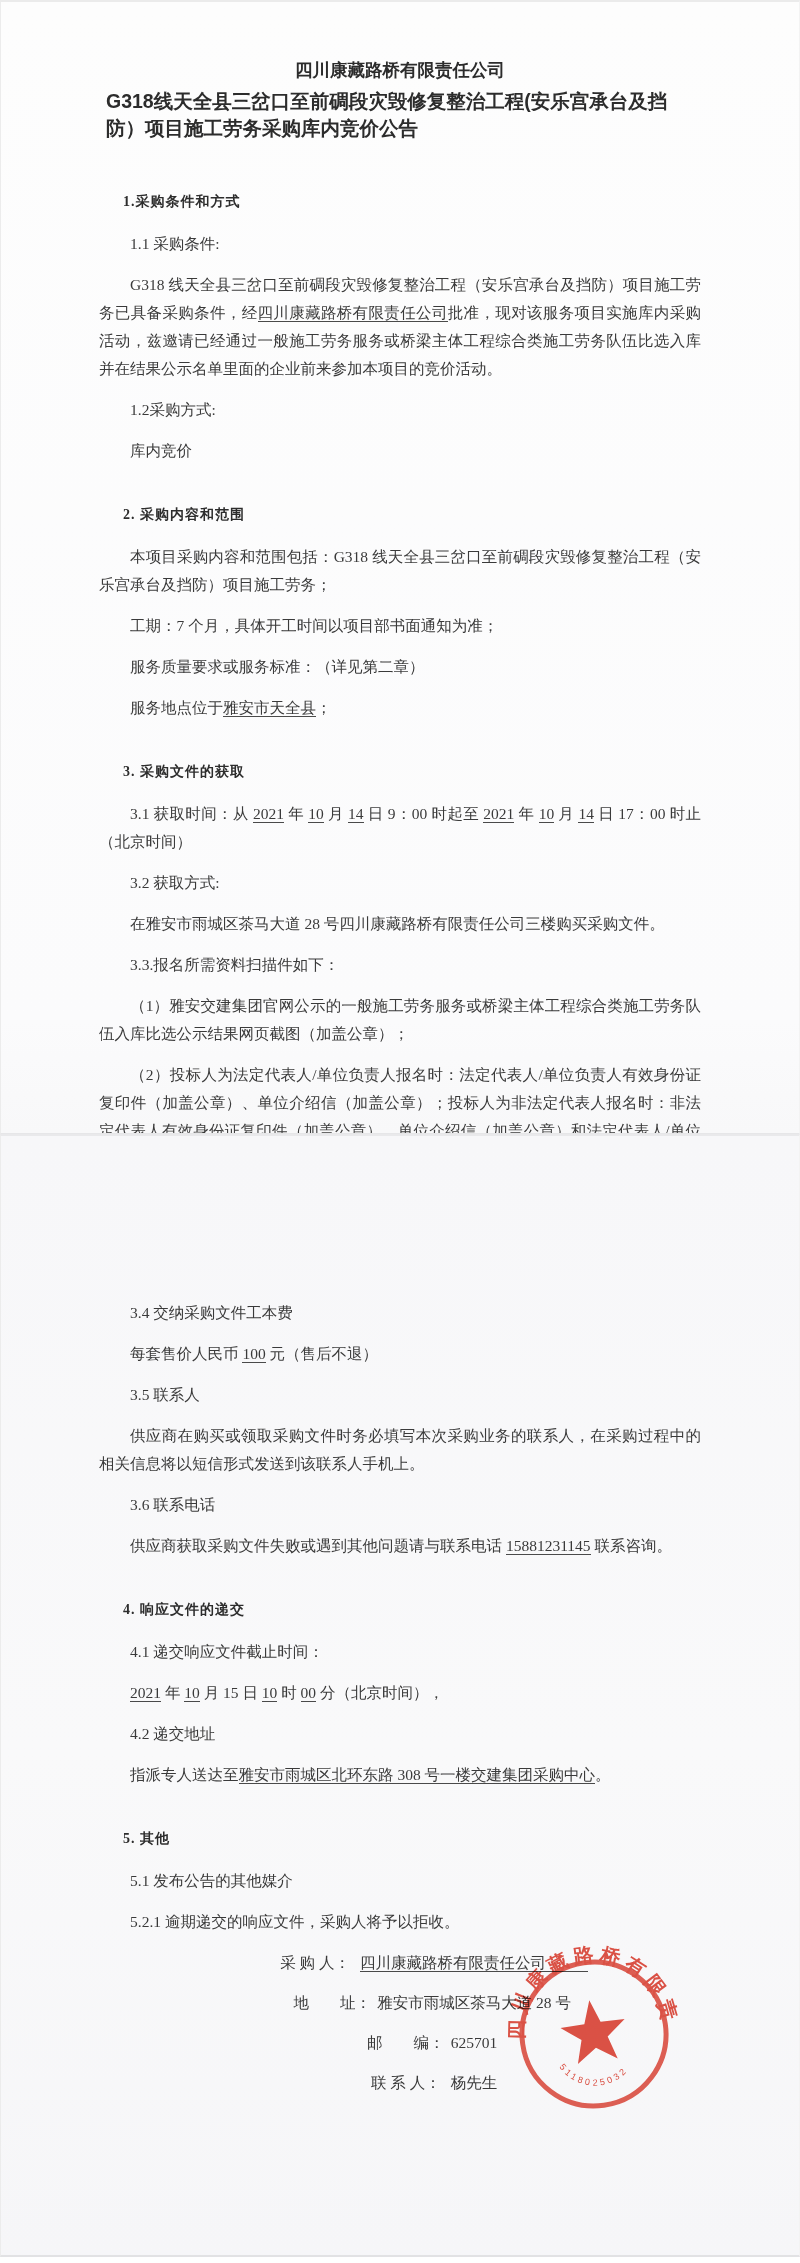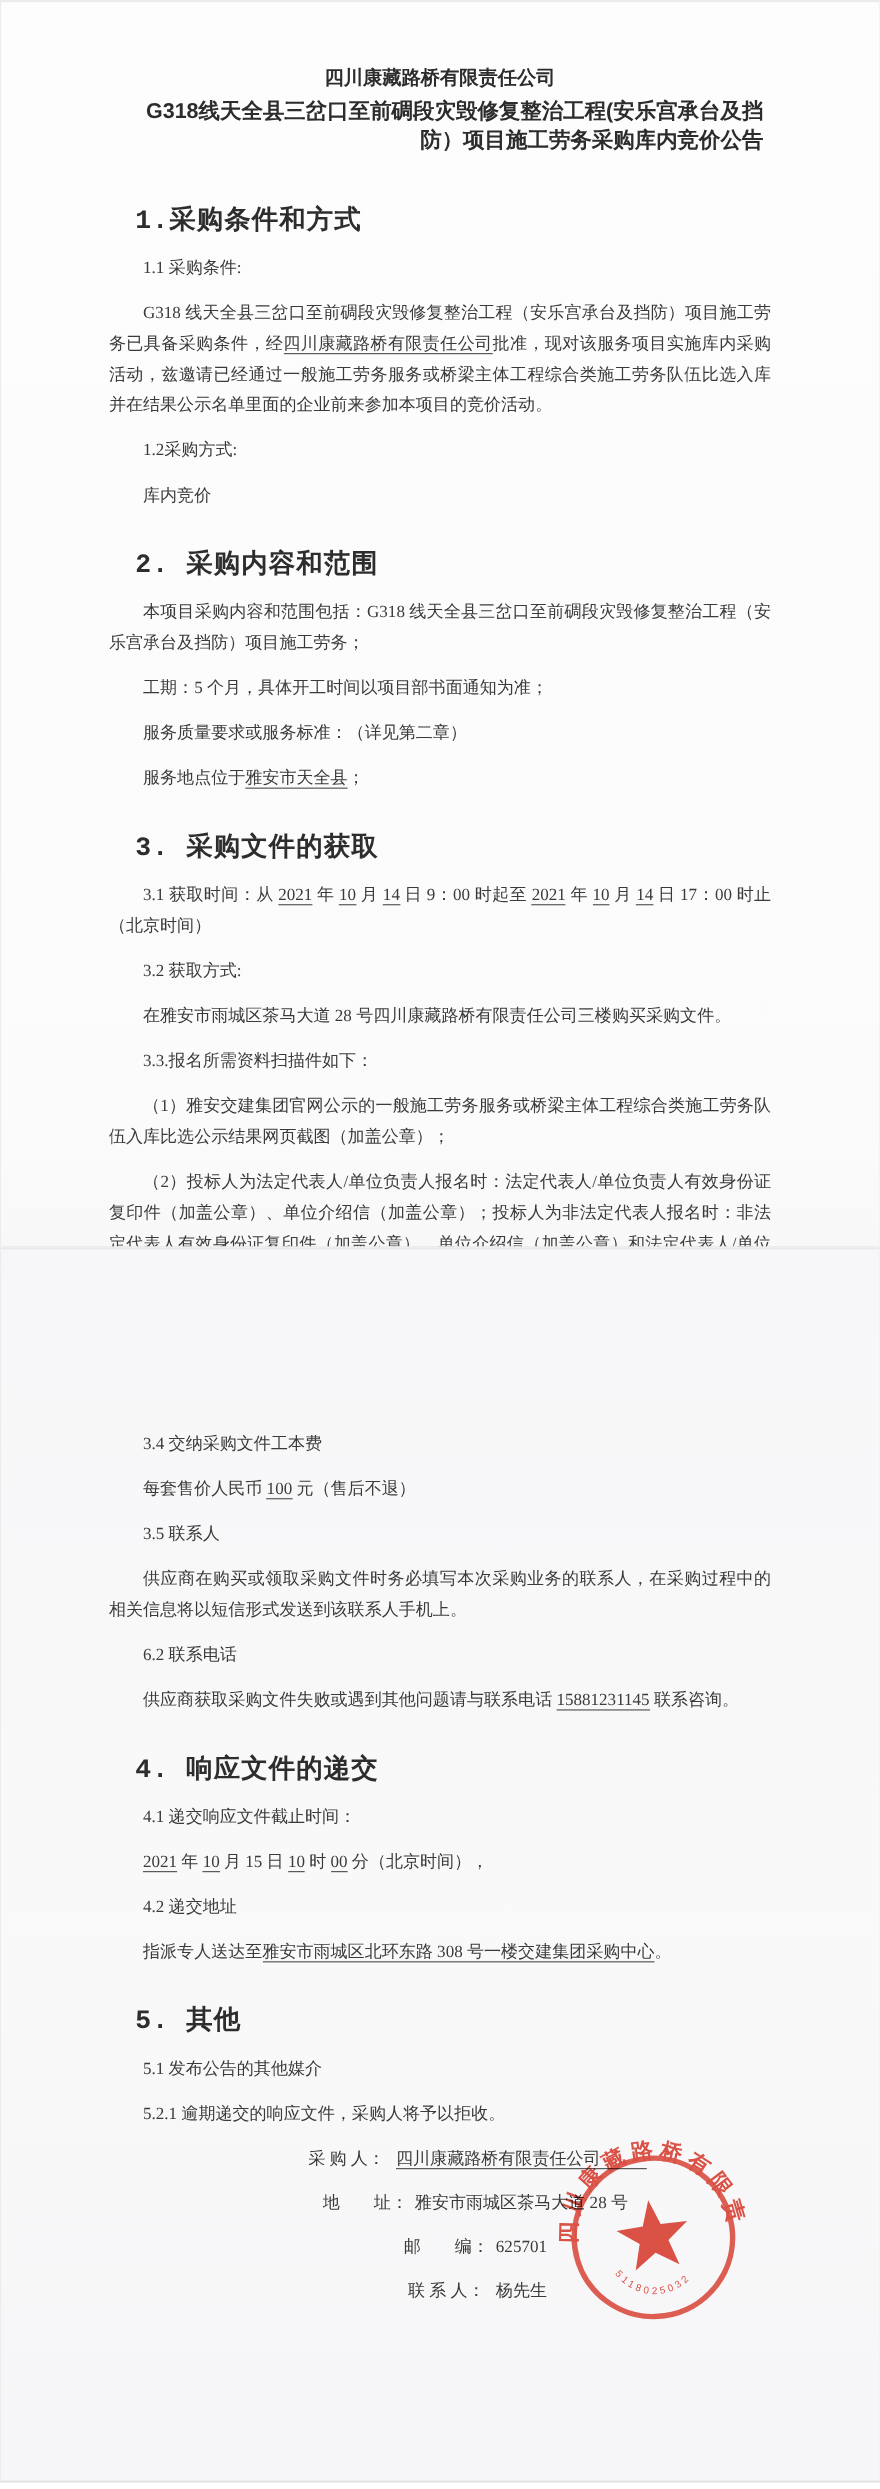--- a/index.html
+++ b/index.html
@@ -41,31 +41,31 @@
     text-align:center;
     font-family:"Liberation Sans","DejaVu Sans",sans-serif;
     font-weight:bold;
     font-size:17.5px;
     color:#2c2c2c;
     line-height:24px;
   }
   .title-project{
     width:588px;
     margin:6px auto 4px;
-    text-align:right;
+    text-align:left;
     font-family:"Liberation Sans","DejaVu Sans",sans-serif;
     font-weight:bold;
     font-size:19.5px;
     color:#2c2c2c;
     line-height:27px;
   }
   .h1{
-    font-family:Liberation Mono, monospace;
+    font-family:Liberation Serif, serif;
     font-weight:bold;
-    font-size:24px;
+    font-size:14px;
     color:#2d2d2d;
     letter-spacing:1px;
     margin:36px 0 14px 24px;
     text-align:left;
   }
   .h1.first{margin-top:46px;}
   .sub{ text-indent:2em; margin:13px 0; }
   .para{ text-indent:2em; margin:13px 0; }
   .u{ border-bottom:1px solid #4a4a4a; }
   .c-row{ margin:12px 0 12px 58px; text-align:center; }
@@ -94,42 +94,42 @@
 
   <div class="content">
     <div class="h1 first">1.采购条件和方式</div>
     <div class="sub">1.1 采购条件:</div>
     <div class="para"><span>G318 线天全县三岔口至前碉段灾毁修复整治工程（安乐宫承台及挡防）项目施工劳务已具备采购条件，经</span><span class="u">四川康藏路桥有限责任公司</span><span>批准，现对该服务项目实施库内采购活动，兹邀请已经通过一般施工劳务服务或桥梁主体工程综合类施工劳务队伍比选入库并在结果公示名单里面的企业前来参加本项目的竞价活动。</span></div>
     <div class="sub">1.2采购方式:</div>
     <div class="sub">库内竞价</div>
 
     <div class="h1">2. 采购内容和范围</div>
     <div class="para">本项目采购内容和范围包括：G318 线天全县三岔口至前碉段灾毁修复整治工程（安乐宫承台及挡防）项目施工劳务；</div>
-    <div class="sub">工期：5 个月，具体开工时间以项目部书面通知为准；</div>
+    <div class="sub">工期：7 个月，具体开工时间以项目部书面通知为准；</div>
     <div class="sub">服务质量要求或服务标准：（详见第二章）</div>
     <div class="sub"><span>服务地点位于</span><span class="u">雅安市天全县</span><span>；</span></div>
 
     <div class="h1">3. 采购文件的获取</div>
     <div class="para"><span>3.1 获取时间：从 </span><span class="u">2021</span><span> 年 </span><span class="u">10</span><span> 月 </span><span class="u">14</span><span> 日 9：00 时起至 </span><span class="u">2021</span><span> 年 </span><span class="u">10</span><span> 月 </span><span class="u">14</span><span> 日 17：00 时止（北京时间）</span></div>
     <div class="sub">3.2 获取方式:</div>
     <div class="sub">在雅安市雨城区茶马大道 28 号四川康藏路桥有限责任公司三楼购买采购文件。</div>
     <div class="sub">3.3.报名所需资料扫描件如下：</div>
     <div class="para">（1）雅安交建集团官网公示的一般施工劳务服务或桥梁主体工程综合类施工劳务队伍入库比选公示结果网页截图（加盖公章）；</div>
     <div class="para">（2）投标人为法定代表人/单位负责人报名时：法定代表人/单位负责人有效身份证复印件（加盖公章）、单位介绍信（加盖公章）；投标人为非法定代表人报名时：非法定代表人有效身份证复印件（加盖公章）、单位介绍信（加盖公章）和法定代表人/单位负责人授权委托书（加盖公章）；</div>
 
   </div>
 </div>
 
 <div class="page" id="page2">
   <div class="content" style="padding-top:150px;">
     <div class="sub">3.4 交纳采购文件工本费</div>
     <div class="sub"><span>每套售价人民币 </span><span class="u">100</span><span> 元（售后不退）</span></div>
     <div class="sub">3.5 联系人</div>
     <div class="para">供应商在购买或领取采购文件时务必填写本次采购业务的联系人，在采购过程中的相关信息将以短信形式发送到该联系人手机上。</div>
-    <div class="sub">6.2 联系电话</div>
+    <div class="sub">3.6 联系电话</div>
     <div class="para"><span>供应商获取采购文件失败或遇到其他问题请与联系电话 </span><span class="u">15881231145</span><span> 联系咨询。</span></div>
 
     <div class="h1">4. 响应文件的递交</div>
     <div class="sub">4.1 递交响应文件截止时间：</div>
     <div class="sub"><span class="u">2021</span><span> 年 </span><span class="u">10</span><span> 月 15 日 </span><span class="u">10</span><span> 时 </span><span class="u">00</span><span> 分（北京时间），</span></div>
     <div class="sub">4.2 递交地址</div>
     <div class="sub"><span>指派专人送达至</span><span class="u">雅安市雨城区北环东路 308 号一楼交建集团采购中心</span><span>。</span></div>
 
     <div class="h1">5. 其他</div>
     <div class="sub">5.1 发布公告的其他媒介</div>

